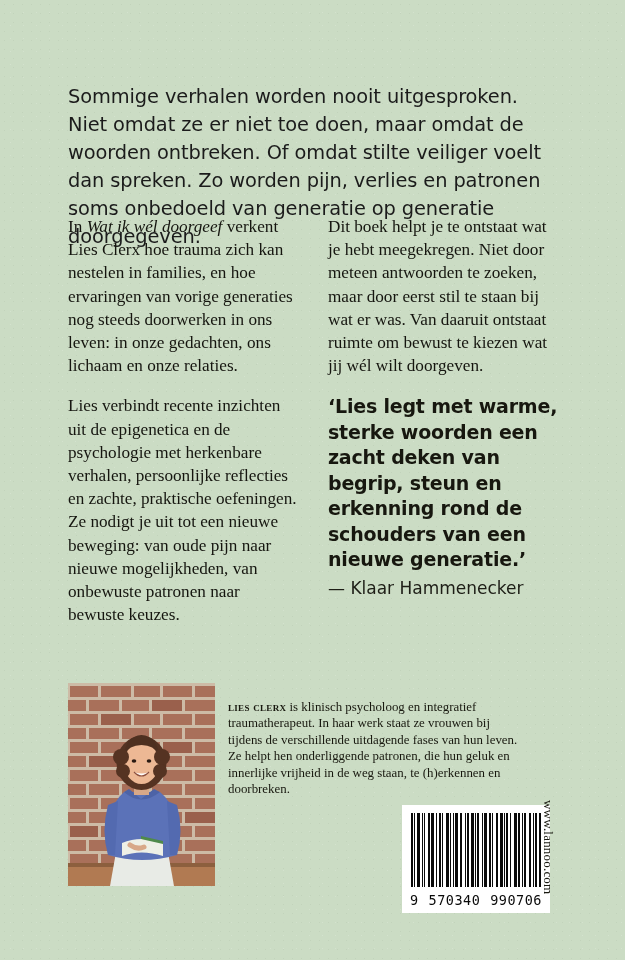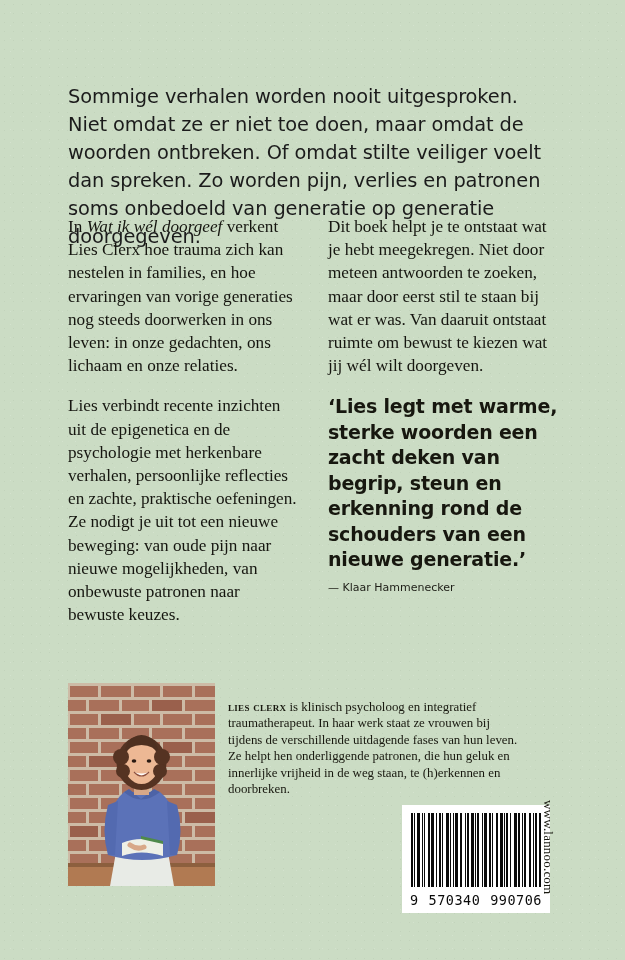--- a/index.html
+++ b/index.html
@@ -90,21 +90,21 @@
     font-family: "DejaVu Sans", sans-serif;
     font-weight: bold;
     font-size: 19px;
     line-height: 25.5px;
     color: #17170f;
     margin: 0 0 6px 0;
     letter-spacing: -0.2px;
   }
   .quote-attrib {
     font-family: "DejaVu Sans", sans-serif;
-    font-size: 11px;
+    font-size: 17px;
     line-height: 18px;
     color: #1d1d16;
     margin: 0;
   }
 
   
   .author-block {
     position: absolute;
     left: 68px;
     top: 683px;

